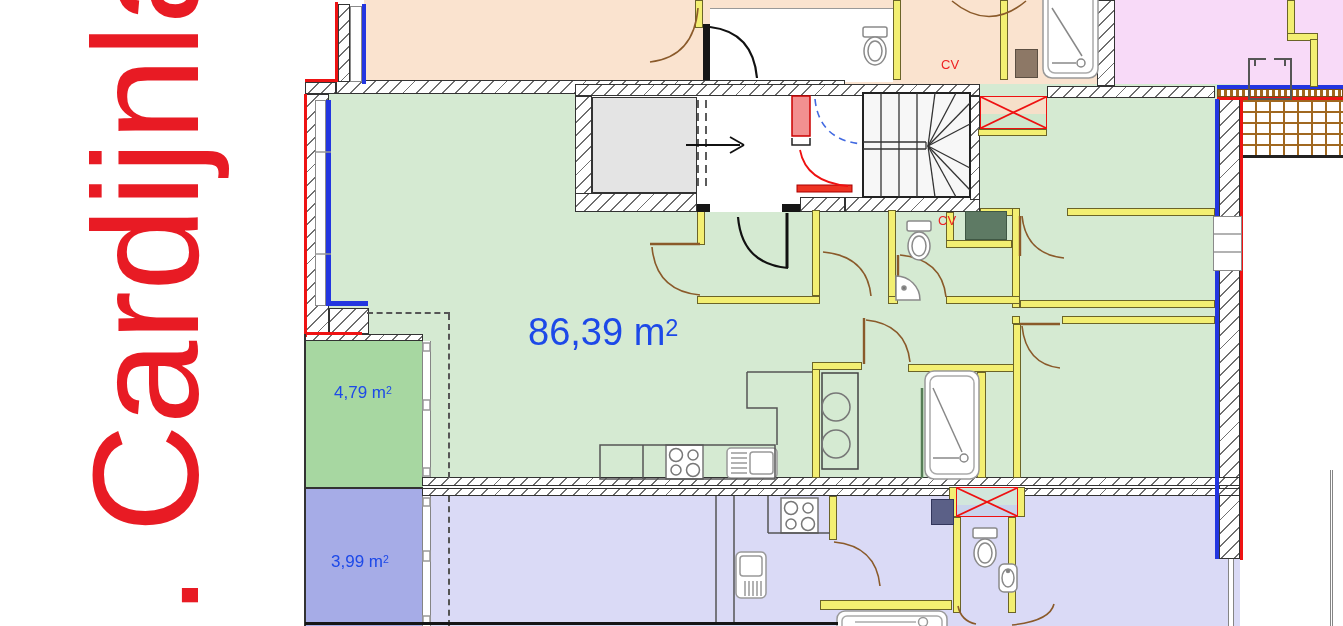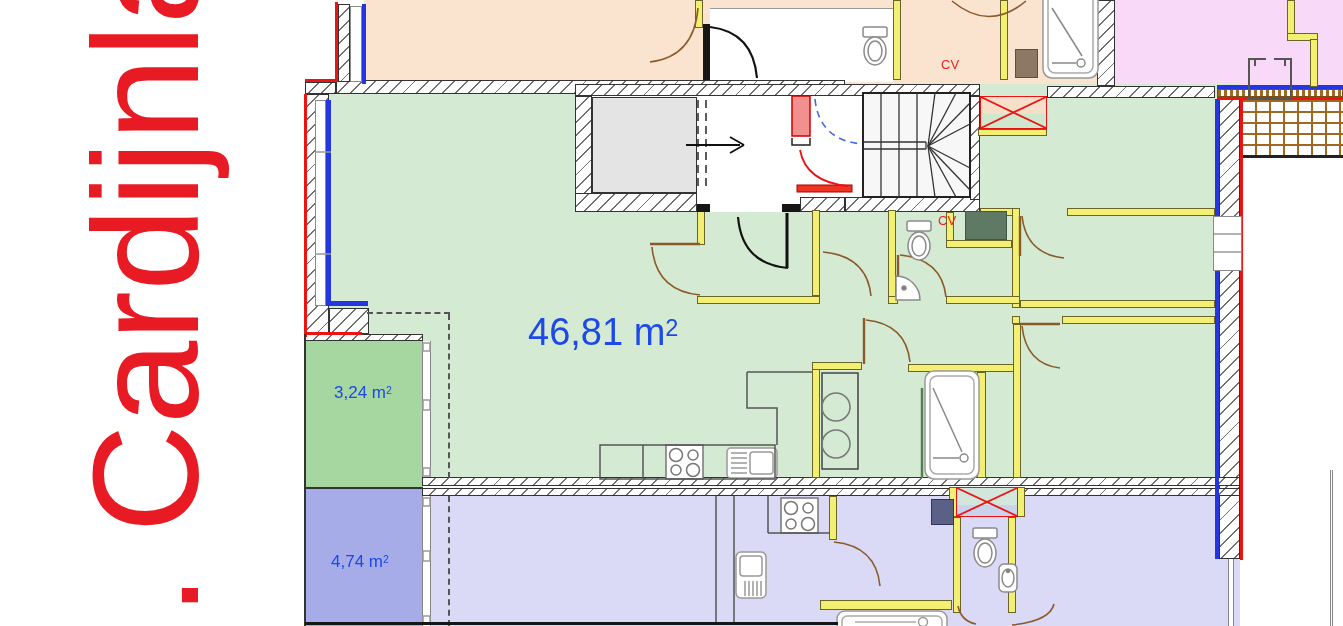--- a/index.html
+++ b/index.html
@@ -315,25 +315,25 @@
 
     <g stroke="#e11" stroke-width="1.8">
       <line x1="981" y1="97" x2="1046" y2="128"></line>
         <line x1="1046" y1="97" x2="981" y2="128"></line>
       <line x1="957" y1="488" x2="1017" y2="516"></line>
         <line x1="1017" y1="488" x2="957" y2="516"></line>
     </g>
   </svg>
 
   <div class="lbl blue-txt" style="left:528px;top:313px;font-size:38px">
-    <span>46,81 m</span><sup>2</sup>
+    <span>86,39 m</span><sup>2</sup>
   </div>
   <div class="lbl blue-txt" style="left:334px;top:384px;font-size:17px">
-    <span>3,24 m</span><sup>2</sup>
+    <span>4,79 m</span><sup>2</sup>
   </div>
   <div class="lbl blue-txt" style="left:331px;top:553px;font-size:17px">
-    <span>4,74 m</span><sup>2</sup>
+    <span>3,99 m</span><sup>2</sup>
   </div>
   <div class="lbl" style="left:941px;top:58px;font-size:13px;color:#e22">CV</div>
   <div class="lbl" style="left:938px;top:214px;font-size:13px;color:#e22">CV</div>
 
   <div id="street">. Cardijnlaan</div>
 </div>
 
 </body></html>

